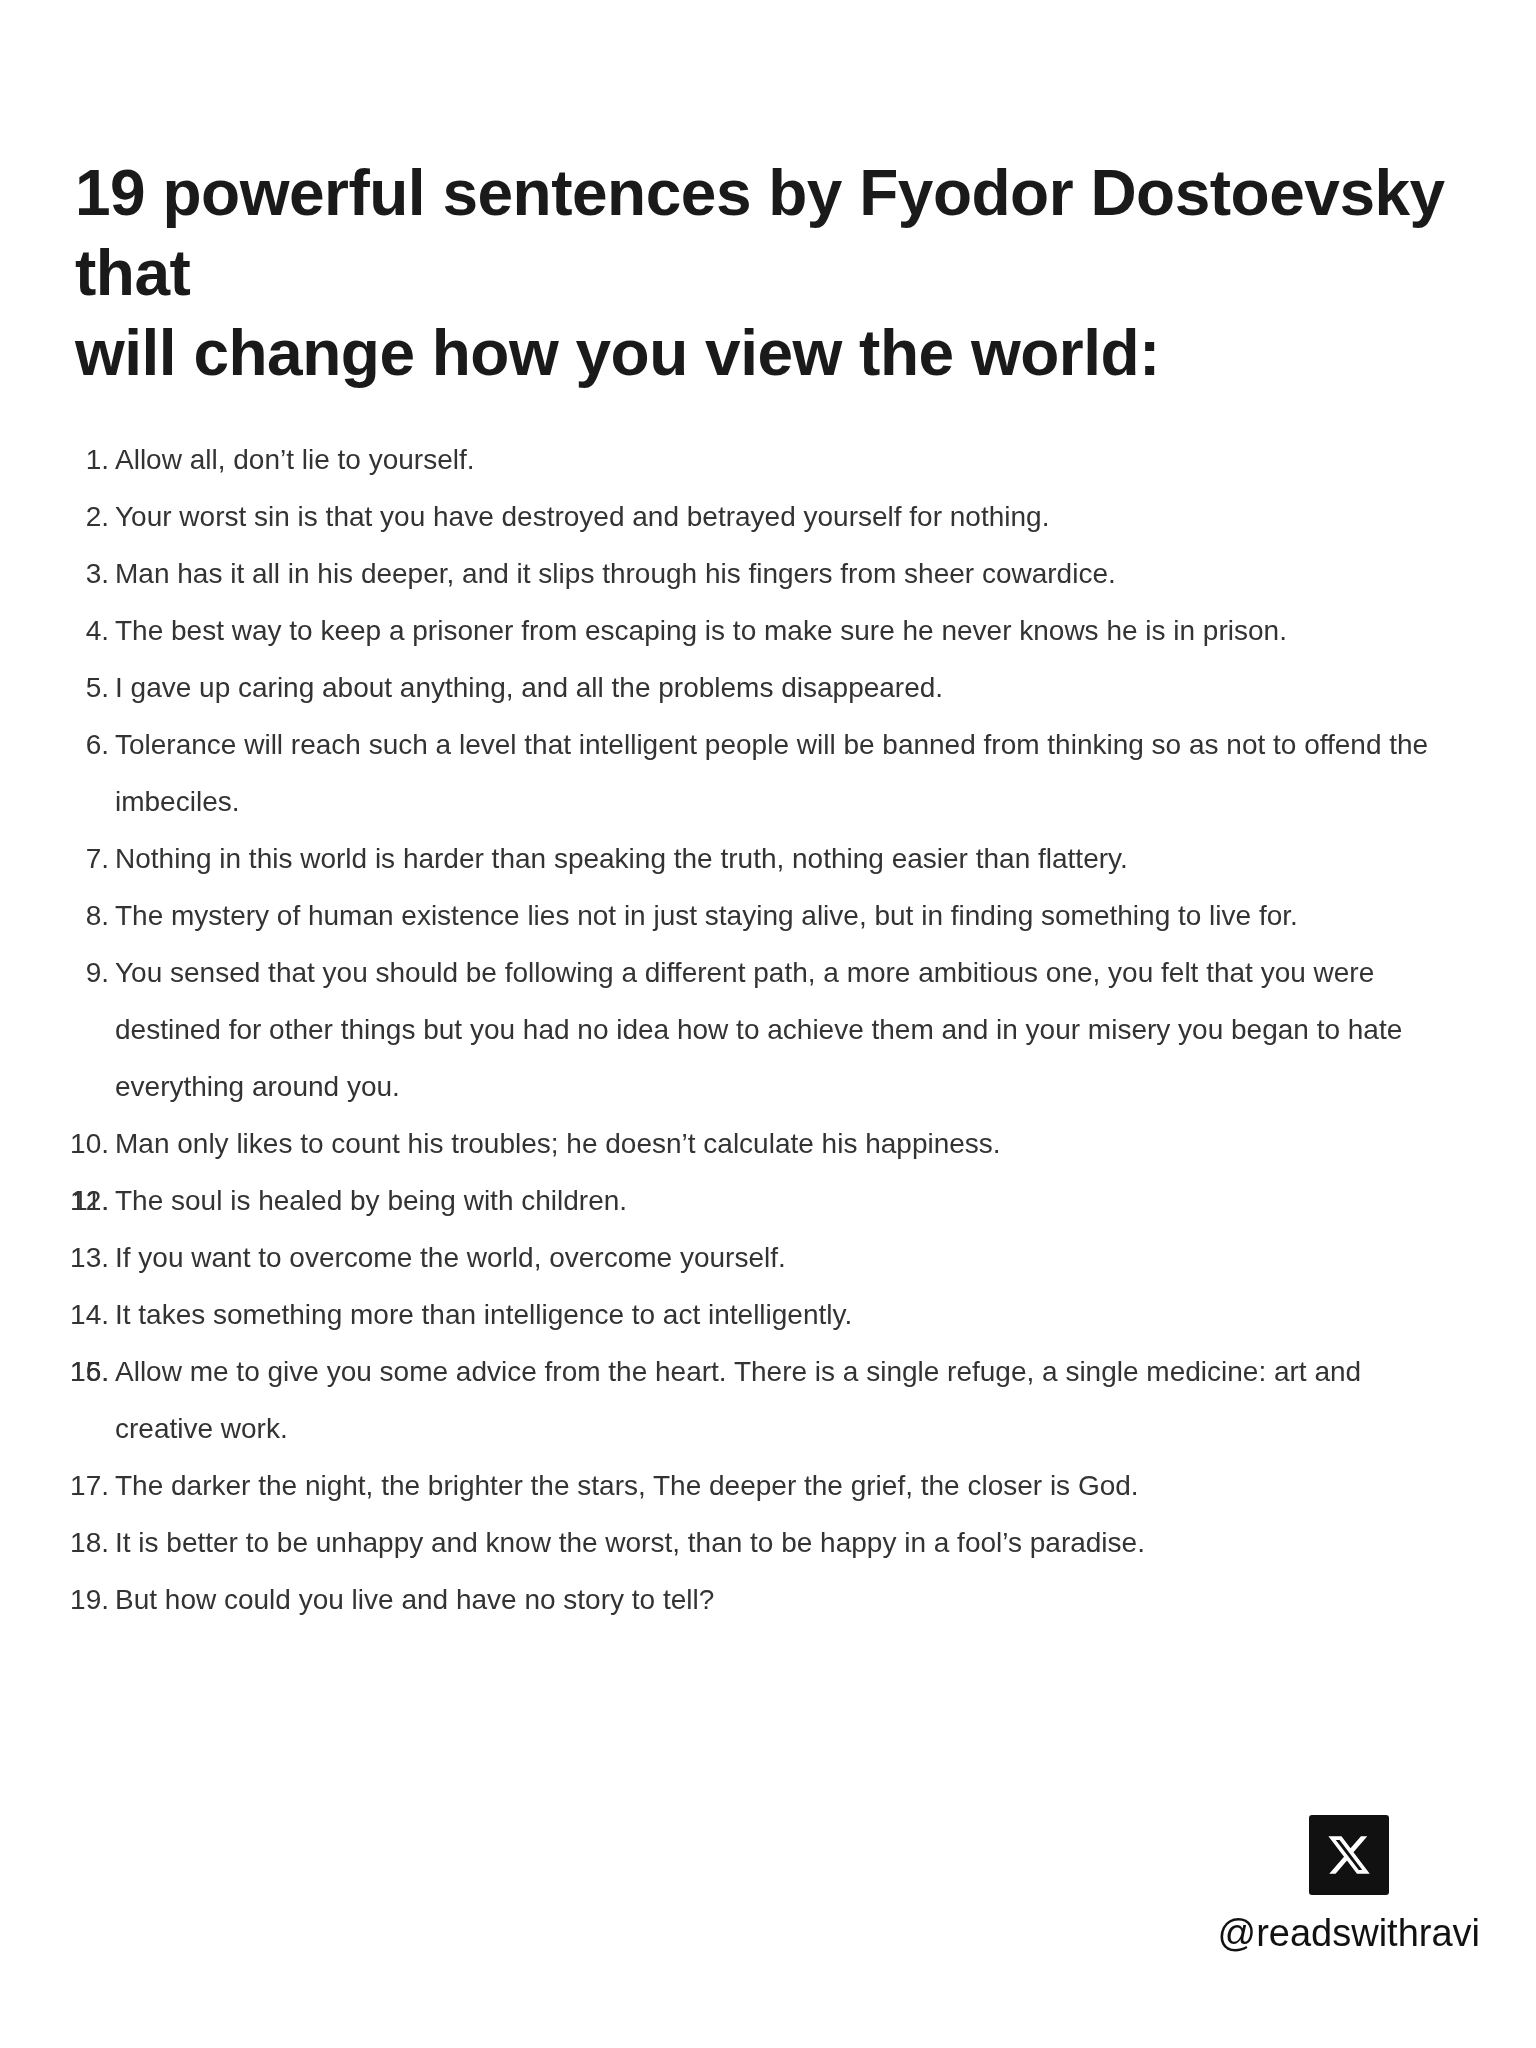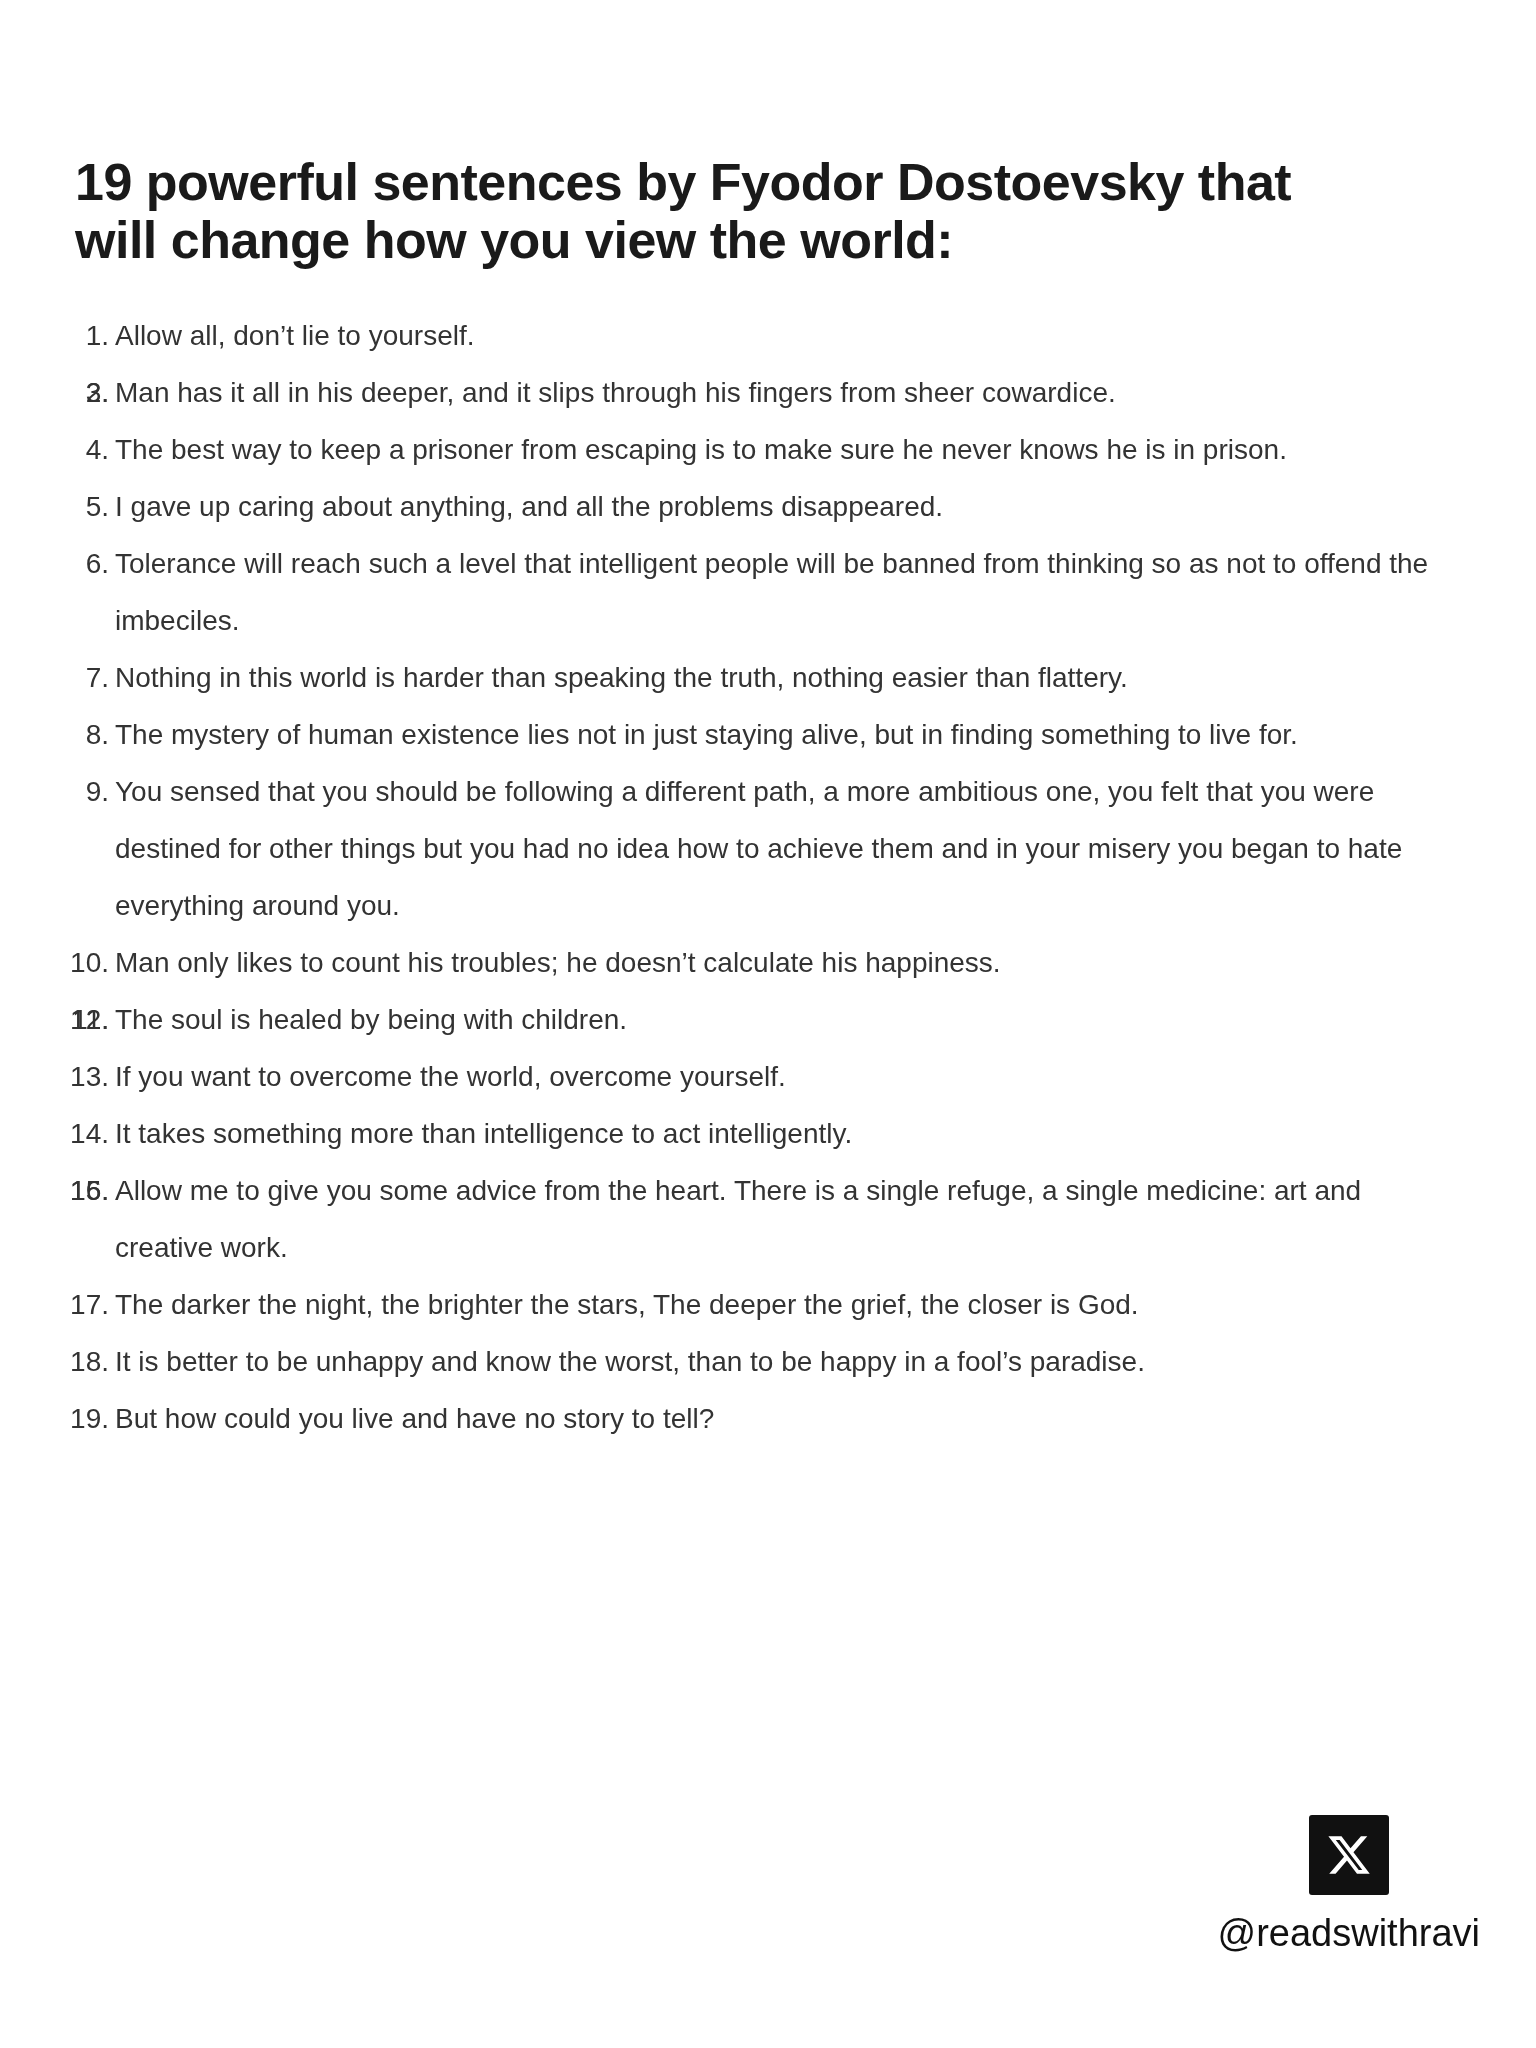--- a/index.html
+++ b/index.html
@@ -10,22 +10,22 @@
     overflow: hidden;
     position: relative;
   }
   .page {
     width: 1536px;
     height: 2048px;
     padding: 153px 75px 0 75px;
     position: relative;
   }
   h1.title {
-    font-size: 52px;
-    line-height: 58px;
+    font-size: 64px;
+    line-height: 80px;
     font-weight: 700;
     color: #1a1a1a;
     letter-spacing: -0.5px;
     white-space: pre-line;
     max-width: 1400px;
   }
   ol.quotes {
     list-style: none;
     margin-top: 38px;
     font-size: 28px;
@@ -74,21 +74,21 @@
 </head>
 <body>
 
 <div class="page">
 
   <h1 class="title">19 powerful sentences by Fyodor Dostoevsky that
 will change how you view the world:</h1>
 
   <ol class="quotes">
       <li><span class="num">1.</span><span class="txt">Allow all, don’t lie to yourself.</span></li>
-      <li><span class="num">2.</span></li>
+      <li><span class="num">2.</span><span class="txt">Your worst sin is that you have destroyed and betrayed yourself for nothing.</span></li>
       <li><span class="num">3.</span><span class="txt">Man has it all in his deeper, and it slips through his fingers from sheer cowardice.</span></li>
       <li><span class="num">4.</span><span class="txt">The best way to keep a prisoner from escaping is to make sure he never knows he is in prison.</span></li>
       <li><span class="num">5.</span><span class="txt">I gave up caring about anything, and all the problems disappeared.</span></li>
       <li><span class="num">6.</span><span class="txt">Tolerance will reach such a level that intelligent people will be banned from thinking so as not to offend the imbeciles.</span></li>
       <li><span class="num">7.</span><span class="txt">Nothing in this world is harder than speaking the truth, nothing easier than flattery.</span></li>
       <li><span class="num">8.</span><span class="txt">The mystery of human existence lies not in just staying alive, but in finding something to live for.</span></li>
       <li><span class="num">9.</span><span class="txt">You sensed that you should be following a different path, a more ambitious one, you felt that you were destined for other things but you had no idea how to achieve them and in your misery you began to hate everything around you.</span></li>
       <li><span class="num">10.</span><span class="txt">Man only likes to count his troubles; he doesn’t calculate his happiness.</span></li>
       <li><span class="num">11.</span></li>
       <li><span class="num">12.</span><span class="txt">The soul is healed by being with children.</span></li>

